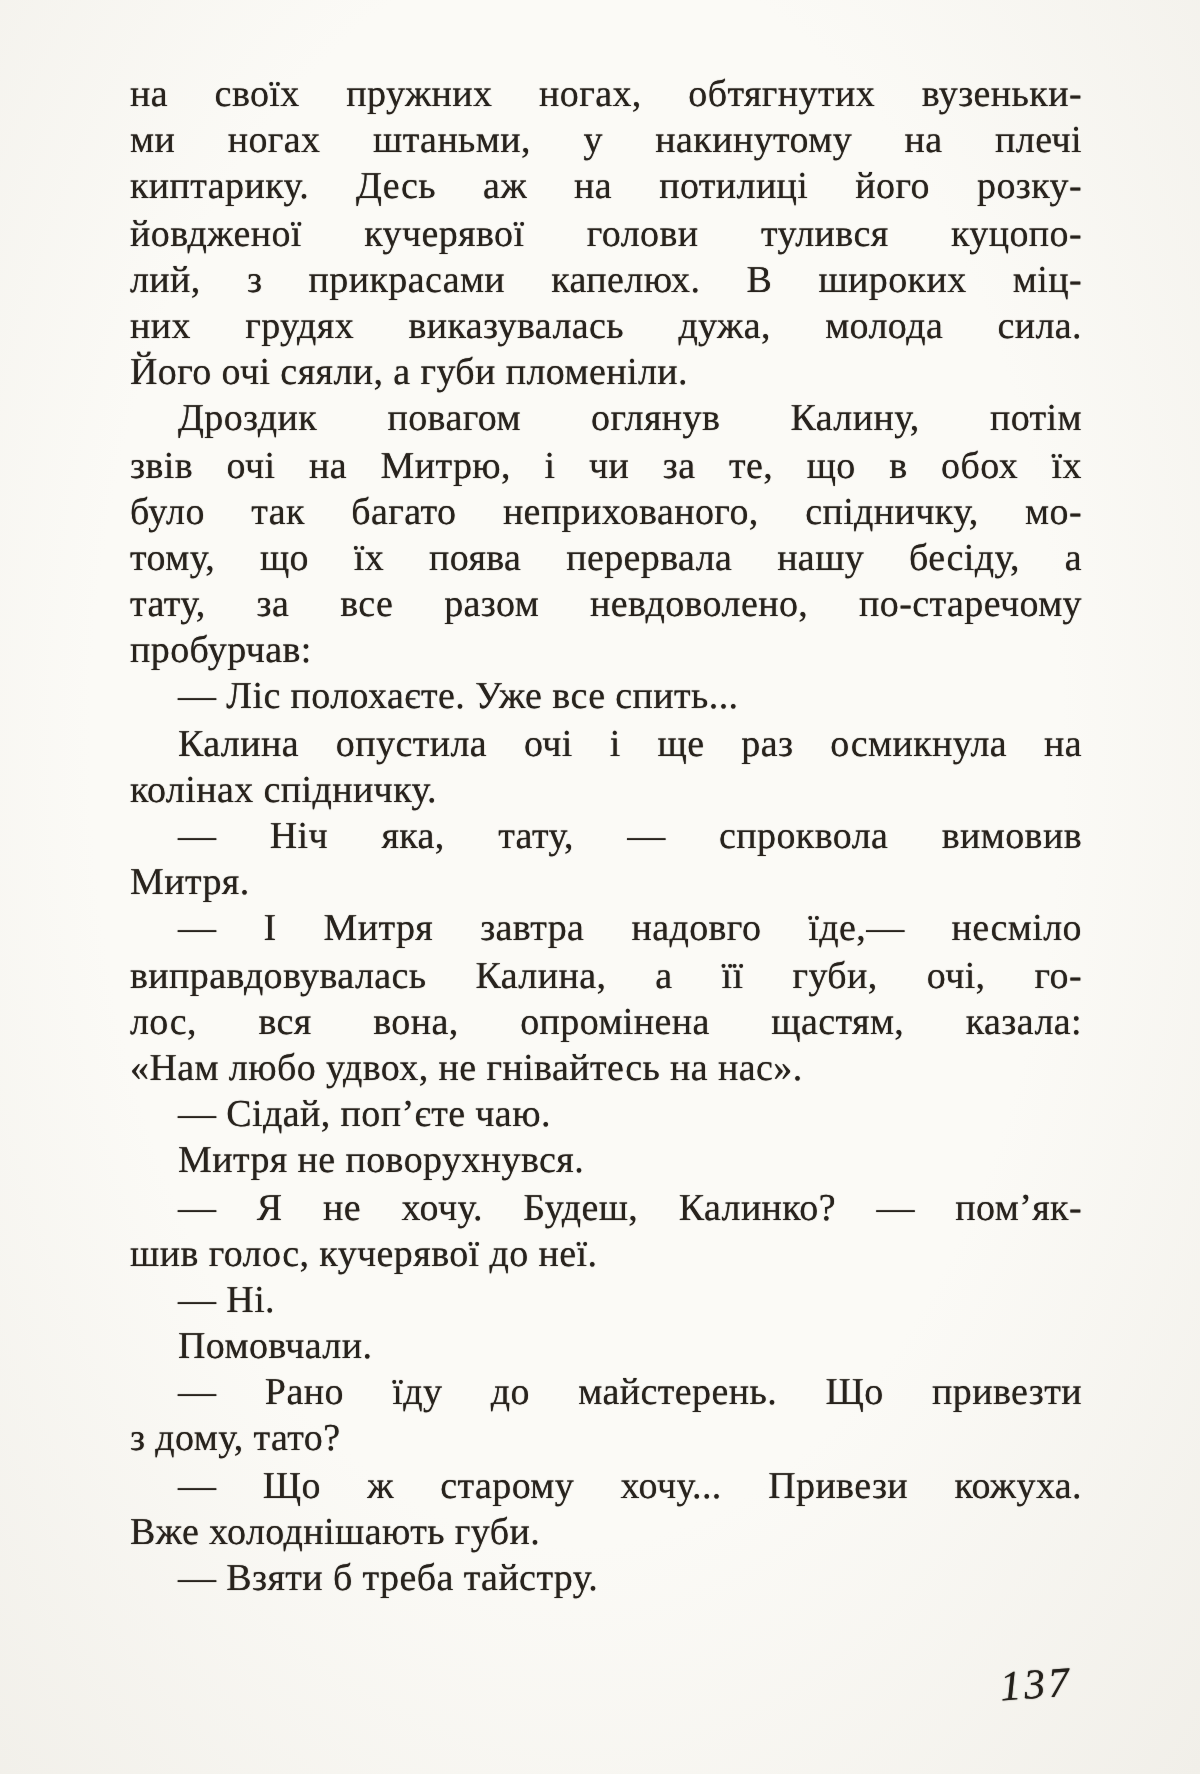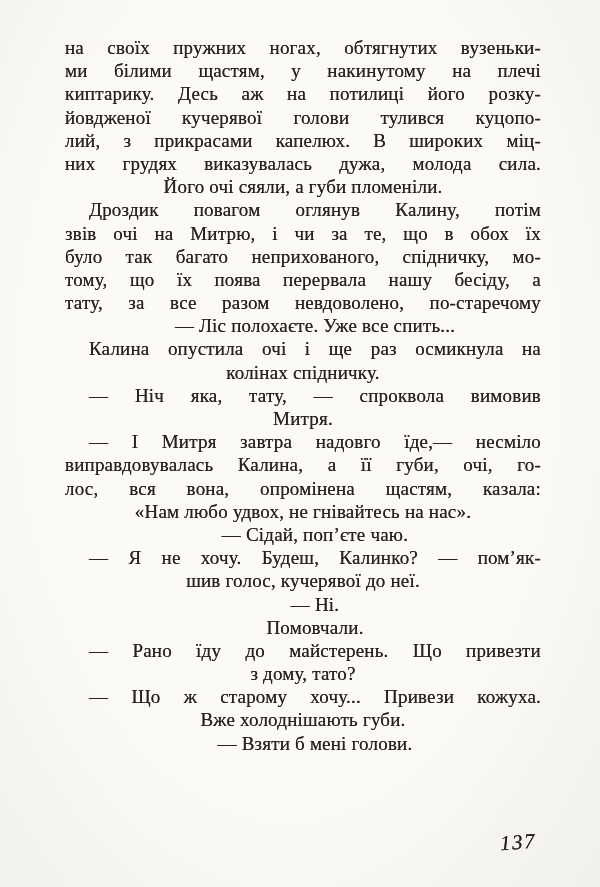--- a/index.html
+++ b/index.html
@@ -27,21 +27,21 @@
     left: 65px;
     top: 36px;
     width: 476px;
     font-size: 19px;
     line-height: 23.2px;
     text-shadow: 0 0 0.5px rgba(40, 35, 29, 0.85);
     letter-spacing: 0.2px;
   }
   .ln {
     height: 23.2px;
-    text-align: center;
+    text-align: left;
   }
   .ln.just {
     text-align: justify;
     text-align-last: justify;
   }
   .ln.indent {
     padding-left: 24px;
   }
   .page-number {
     position: absolute;
@@ -54,45 +54,47 @@
     color: #24201b;
     text-shadow: 0 0 0.6px rgba(36, 32, 27, 0.9);
   }
 </style>
 </head>
 <body>
 
 <div class="book-page">
   <div class="text-block">
       <div class="ln just">на своїх пружних ногах, обтягнутих вузеньки-</div>
-      <div class="ln just">ми білими щастям, у накинутому на плечі</div>
+      <div class="ln just">ми ногах штаньми, у накинутому на плечі</div>
       <div class="ln just">киптарику. Десь аж на потилиці його розку-</div>
       <div class="ln just">йовдженої кучерявої голови тулився куцопо-</div>
       <div class="ln just">лий, з прикрасами капелюх. В широких міц-</div>
       <div class="ln just">них грудях виказувалась дужа, молода сила.</div>
       <div class="ln">Його очі сяяли, а губи пломеніли.</div>
       <div class="ln indent just">Дроздик повагом оглянув Калину, потім</div>
       <div class="ln just">звів очі на Митрю, і чи за те, що в обох їх</div>
       <div class="ln just">було так багато неприхованого, спідничку, мо-</div>
       <div class="ln just">тому, що їх поява перервала нашу бесіду, а</div>
       <div class="ln just">тату, за все разом невдоволено, по-старечому</div>
+      <div class="ln">пробурчав:</div>
       <div class="ln indent">— Ліс полохаєте. Уже все спить...</div>
       <div class="ln indent just">Калина опустила очі і ще раз осмикнула на</div>
       <div class="ln">колінах спідничку.</div>
       <div class="ln indent just">— Ніч яка, тату, — спроквола вимовив</div>
       <div class="ln">Митря.</div>
       <div class="ln indent just">— І Митря завтра надовго їде,— несміло</div>
       <div class="ln just">виправдовувалась Калина, а її губи, очі, го-</div>
       <div class="ln just">лос, вся вона, опромінена щастям, казала:</div>
       <div class="ln">«Нам любо удвох, не гнівайтесь на нас».</div>
       <div class="ln indent">— Сідай, поп’єте чаю.</div>
+      <div class="ln indent">Митря не поворухнувся.</div>
       <div class="ln indent just">— Я не хочу. Будеш, Калинко? — пом’як-</div>
       <div class="ln">шив голос, кучерявої до неї.</div>
       <div class="ln indent">— Ні.</div>
       <div class="ln indent">Помовчали.</div>
       <div class="ln indent just">— Рано їду до майстерень. Що привезти</div>
       <div class="ln">з дому, тато?</div>
       <div class="ln indent just">— Що ж старому хочу... Привези кожуха.</div>
       <div class="ln">Вже холоднішають губи.</div>
-      <div class="ln indent">— Взяти б мені голови.</div>
+      <div class="ln indent">— Взяти б треба тайстру.</div>
     </div>
   <div class="page-number">137</div>
 </div>
 
 </body></html>

